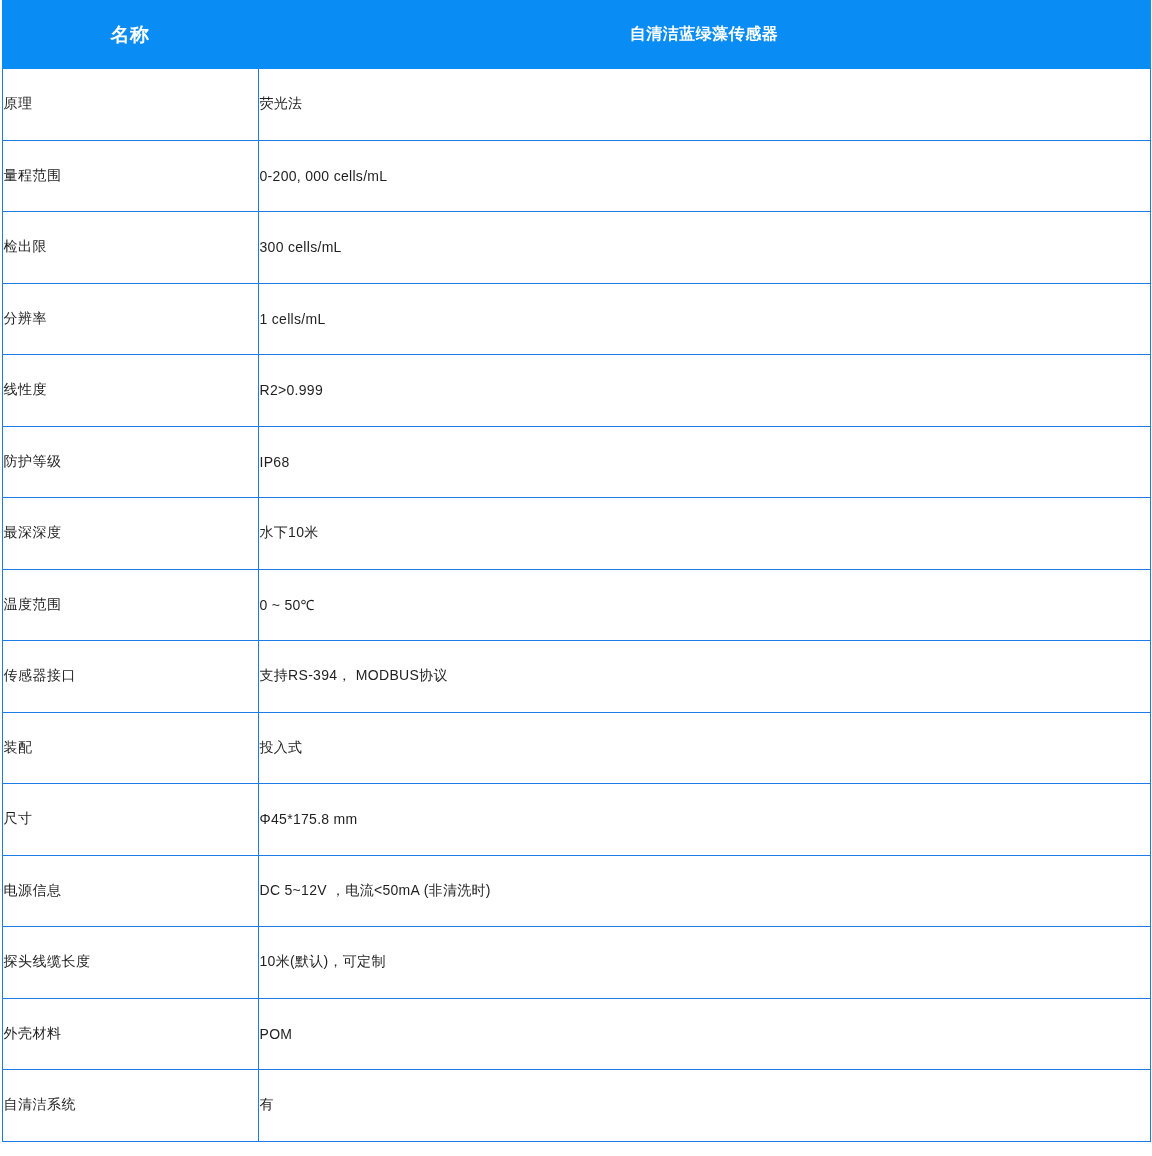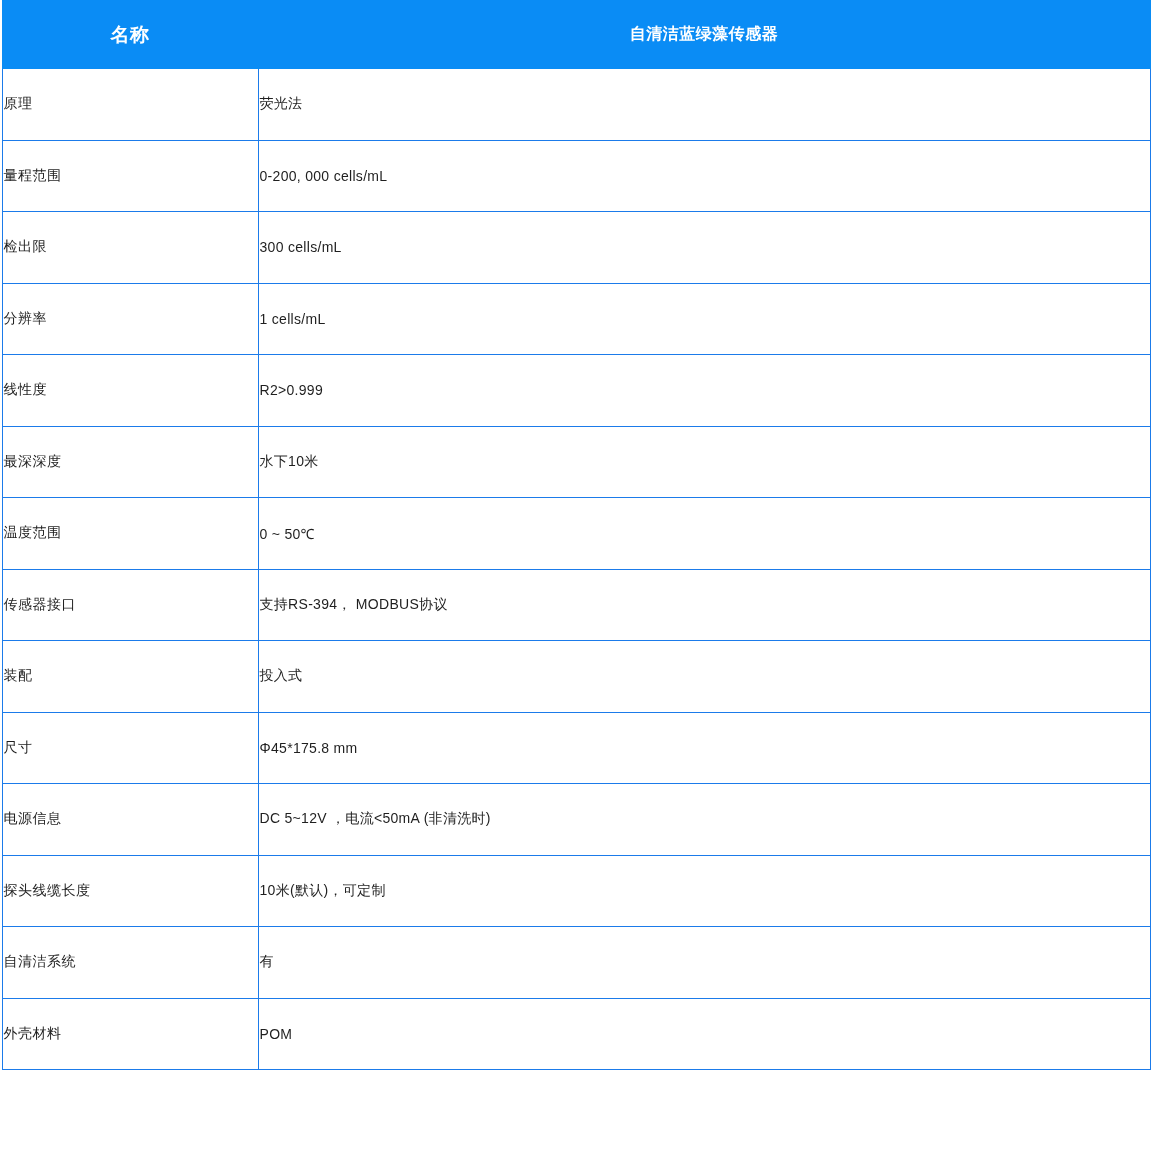--- a/index.html
+++ b/index.html
@@ -89,20 +89,24 @@
       </tr>
       <tr>
         <td class="cell-name">分辨率</td>
         <td class="cell-value">1 cells/mL</td>
       </tr>
       <tr>
         <td class="cell-name">线性度</td>
         <td class="cell-value">R2&gt;0.999</td>
       </tr>
       <tr>
+        <td class="cell-name">防护等级</td>
+        <td class="cell-value">IP68</td>
+      </tr>
+      <tr>
         <td class="cell-name">最深深度</td>
         <td class="cell-value">水下10米</td>
       </tr>
       <tr>
         <td class="cell-name">温度范围</td>
         <td class="cell-value">0 ~ 50℃</td>
       </tr>
       <tr>
         <td class="cell-name">传感器接口</td>
         <td class="cell-value">支持RS-394， MODBUS协议</td>
@@ -117,21 +121,21 @@
       </tr>
       <tr>
         <td class="cell-name">电源信息</td>
         <td class="cell-value">DC 5~12V ，电流&lt;50mA (非清洗时)</td>
       </tr>
       <tr>
         <td class="cell-name">探头线缆长度</td>
         <td class="cell-value">10米(默认)，可定制</td>
       </tr>
       <tr>
+        <td class="cell-name">外壳材料</td>
+        <td class="cell-value">POM</td>
+      </tr>
+      <tr>
         <td class="cell-name">自清洁系统</td>
         <td class="cell-value">有</td>
-      </tr>
-      <tr>
-        <td class="cell-name">外壳材料</td>
-        <td class="cell-value">POM</td>
       </tr>
     </tbody>
 </table>
 
 </body></html>

